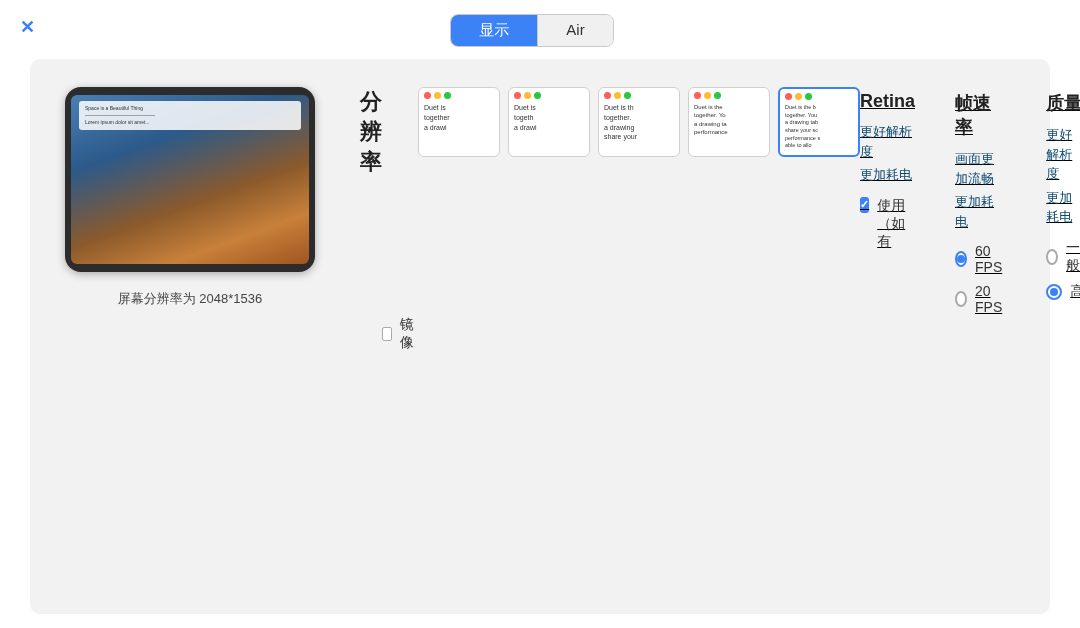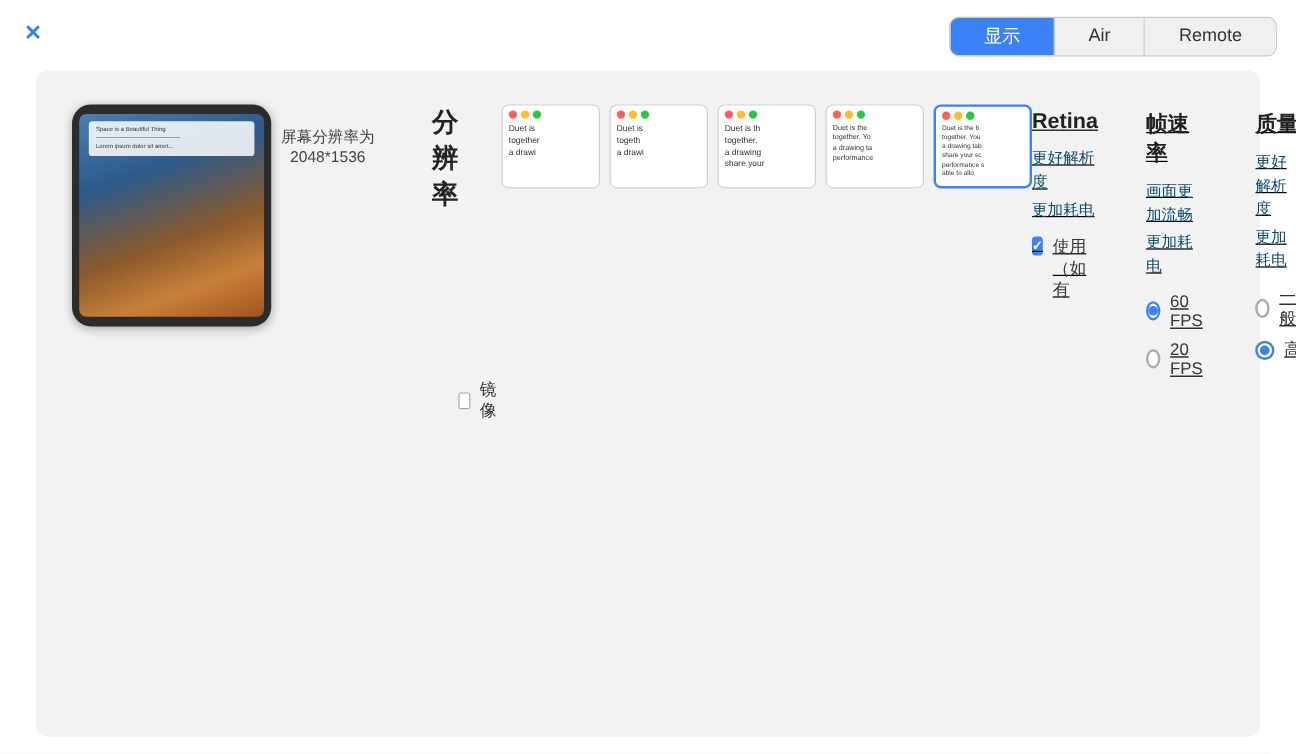--- a/index.html
+++ b/index.html
@@ -20,21 +20,21 @@
       font-size: 18px;
       font-weight: bold;
       cursor: pointer;
       z-index: 10;
       text-decoration: none;
       line-height: 1;
     }
 
     .tab-bar {
       display: flex;
-      justify-content: flex-end;
+      justify-content: center;
       align-items: center;
       padding: 14px 16px 0 0;
       gap: 0;
     }
 
     .tab-segment {
       display: flex;
       border: 1.5px solid #c8c8c8;
       border-radius: 8px;
       overflow: hidden;
@@ -67,21 +67,22 @@
       height: 555px;
       display: flex;
       flex-direction: row;
       padding: 28px 30px;
       gap: 40px;
     }
 
     
     .left-panel {
       display: flex;
-      flex-direction: row;
+      flex-direction: column;
+      align-items: center;
       min-width: 260px;
       width: 260px;
     }
 
     .ipad-frame {
       width: 250px;
       height: 185px;
       background: #2c2c2c;
       border-radius: 16px;
       padding: 8px 6px;
@@ -336,21 +337,20 @@
 <body>
 
 <a class="close-btn">
   <span>✕</span>
 </a>
 
 <div class="tab-bar">
   <div class="tab-segment">
     <div class="tab-item active">显示</div>
     <div class="tab-item">Air</div>
-    <div class="tab-item">Remote</div>
   </div>
 </div>
 
 <div class="content-area">
 
   <div class="left-panel">
     <div class="ipad-frame">
       <div class="ipad-screen">
         <div class="ipad-screen-inner">
           <div class="ipad-screen-text">Space is a Beautiful Thing<br>——————————————<br>Lorem ipsum dolor sit amet...</div>

